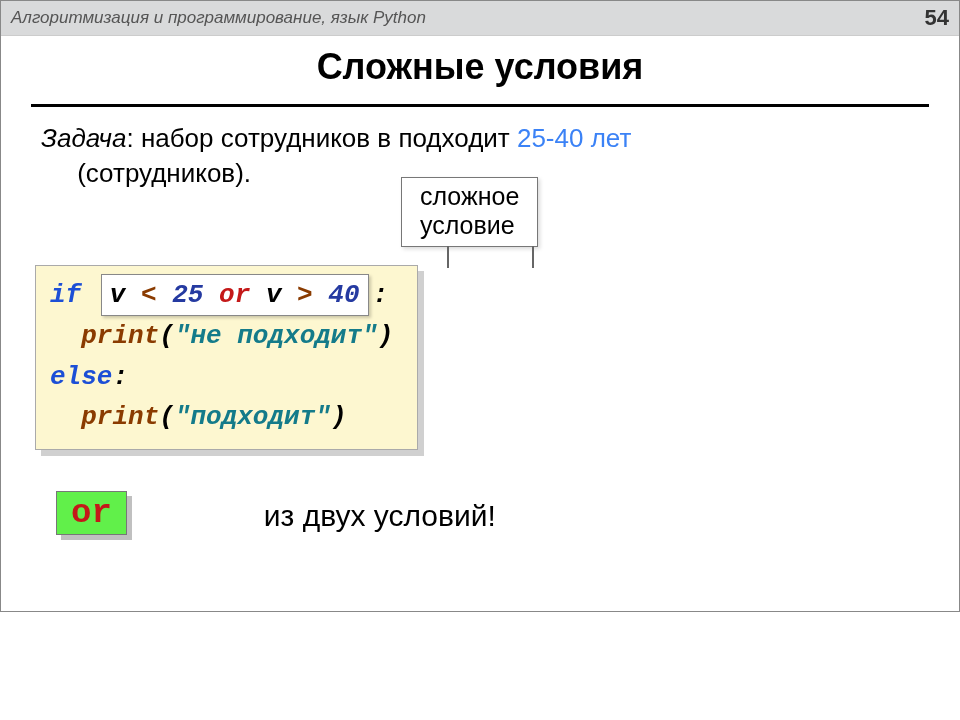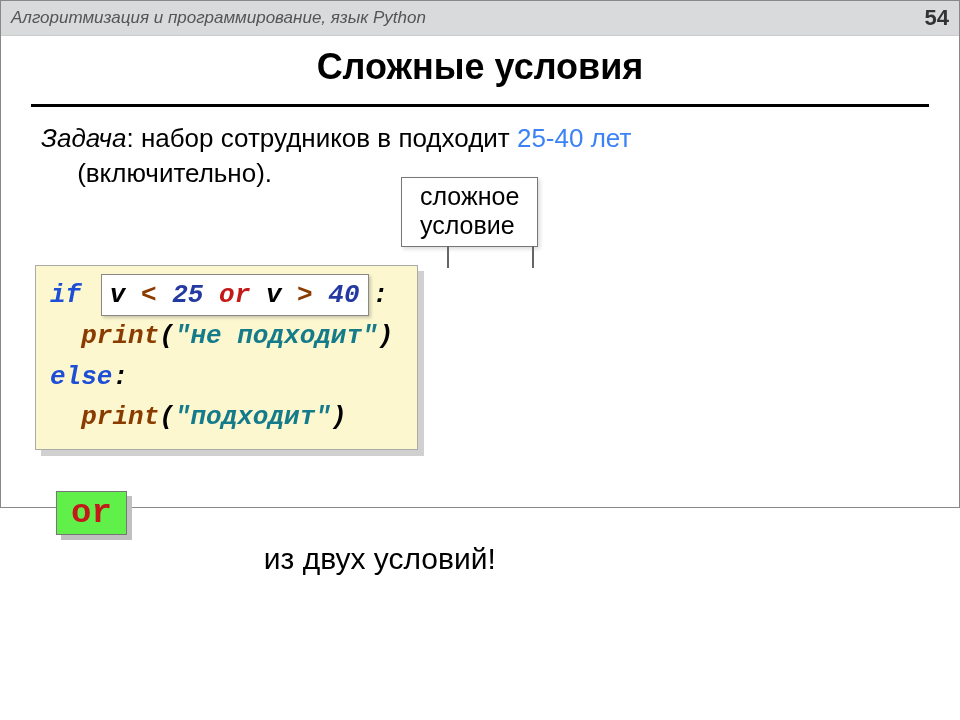--- a/index.html
+++ b/index.html
@@ -8,21 +8,21 @@
     width: 960px;
     height: 720px;
     font-family: Arial, Helvetica, sans-serif;
     background: #fff;
     color: #000;
     overflow: hidden;
   }
   .slide {
     position: relative;
     width: 960px;
-    height: 508px;
+    height: 612px;
     border: 1px solid #888;
     box-sizing: border-box;
   }
   .topbar {
     background: #d9dadb;
     border-bottom: 1px solid #ccc;
     padding: 3px 10px;
     display: flex;
     justify-content: space-between;
     align-items: center;
@@ -145,40 +145,39 @@
     margin: -5px 5px 5px -5px;
   }
   .or-text {
     font-size: 30px;
     line-height: 1.3;
     margin-left: 22px;
   }
   .or-text .l2 {
     display: block;
     margin-left: 110px;
-    margin-top: 43px;
   }
 </style>
 </head>
 <body>
 
 <div class="slide">
 
   <div class="topbar">
     <span class="topbar-title">Алгоритмизация и программирование, язык Python</span>
     <span class="topbar-page">54</span>
   </div>
 
   <div class="heading">Сложные условия</div>
 
   <div class="content">
 
     <div class="task">
       <span class="label">Задача</span><span>: </span><span>набор сотрудников в подходит </span><span class="range">25-40 лет</span><br>
-      &nbsp;&nbsp;&nbsp;&nbsp;<span> (включительно).</span>
+      &nbsp;&nbsp;&nbsp;&nbsp;<span> (сотрудников).</span>
     </div>
 
     <div class="callout">
       <span>сложное</span><br>
       <span>условие</span>
     </div>
 
     <div class="code-wrap">
       <div class="code-shadow">
         <div class="code-block">

